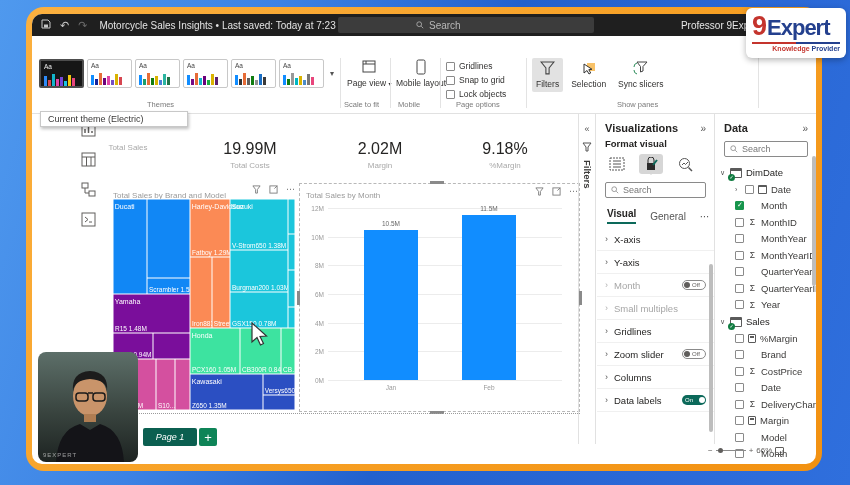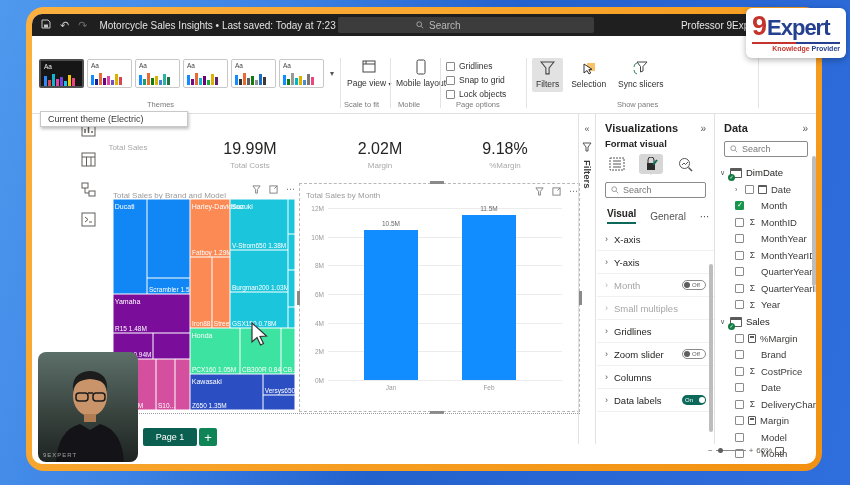--- a/index.html
+++ b/index.html
@@ -123,21 +123,21 @@
   .ficon-slot { width:9px; flex:none; }
   .tbl-ic { width:12px; height:10px; border:1px solid #5a5a5a; border-top:3px solid #5a5a5a; border-radius:1px; position:relative; flex:none; }
   .tbl-ic:after { content:"✓"; position:absolute; left:-3px; bottom:-4px; width:7px; height:7px; background:#107C41;
                   border-radius:50%; color:#fff; font-size:5px; line-height:7px; text-align:center; }
   .cal-ic { width:9px; height:9px; border:1px solid #5a5a5a; border-top:2.5px solid #5a5a5a; border-radius:1px; flex:none; }
   .calc-ic { width:8px; height:9px; border:1px solid #5a5a5a; border-radius:1px; position:relative; flex:none; }
   .calc-ic:before { content:""; position:absolute; left:1px; top:1px; right:1px; height:2px; background:#5a5a5a; }
   .expander { font-size:7px; color:#555; width:6px; flex:none; }
   
   .pagetab { left:111px; top:414px; width:54px; height:18px; background:#0b5f50; color:#fff; font-size:9px;
-             display:flex; align-items:center; justify-content:center; border-radius:2px; }
+             display:flex; align-items:center; justify-content:center; border-radius:2px;font-style:italic; }
   .addpage { left:167px; top:414px; width:18px; height:18px; background:#0e8457; color:#fff; font-size:13px;
              display:flex; align-items:center; justify-content:center; border-radius:2px; }
   .statusrow { left:676px; top:432px; width:100px; display:flex; align-items:center; gap:3px; font-size:8px; color:#605e5c; }
   .sl-track { width:30px; height:1px; background:#8a8a8a; position:relative; }
   .sl-track:before { content:""; position:absolute; left:2px; top:-2px; width:5px; height:5px; border-radius:50%; background:#605e5c; }
   .fit-ic { width:9px; height:8px; border:1px solid #605e5c; border-radius:1px; }
   
   .logo-card { left:746px; top:8px; width:100px; height:50px; background:#fff; border-radius:6px;
                box-shadow:0 2px 6px rgba(0,0,0,.3); z-index:50; padding:3px 6px; }
   .logo-row { display:flex; align-items:baseline; }

